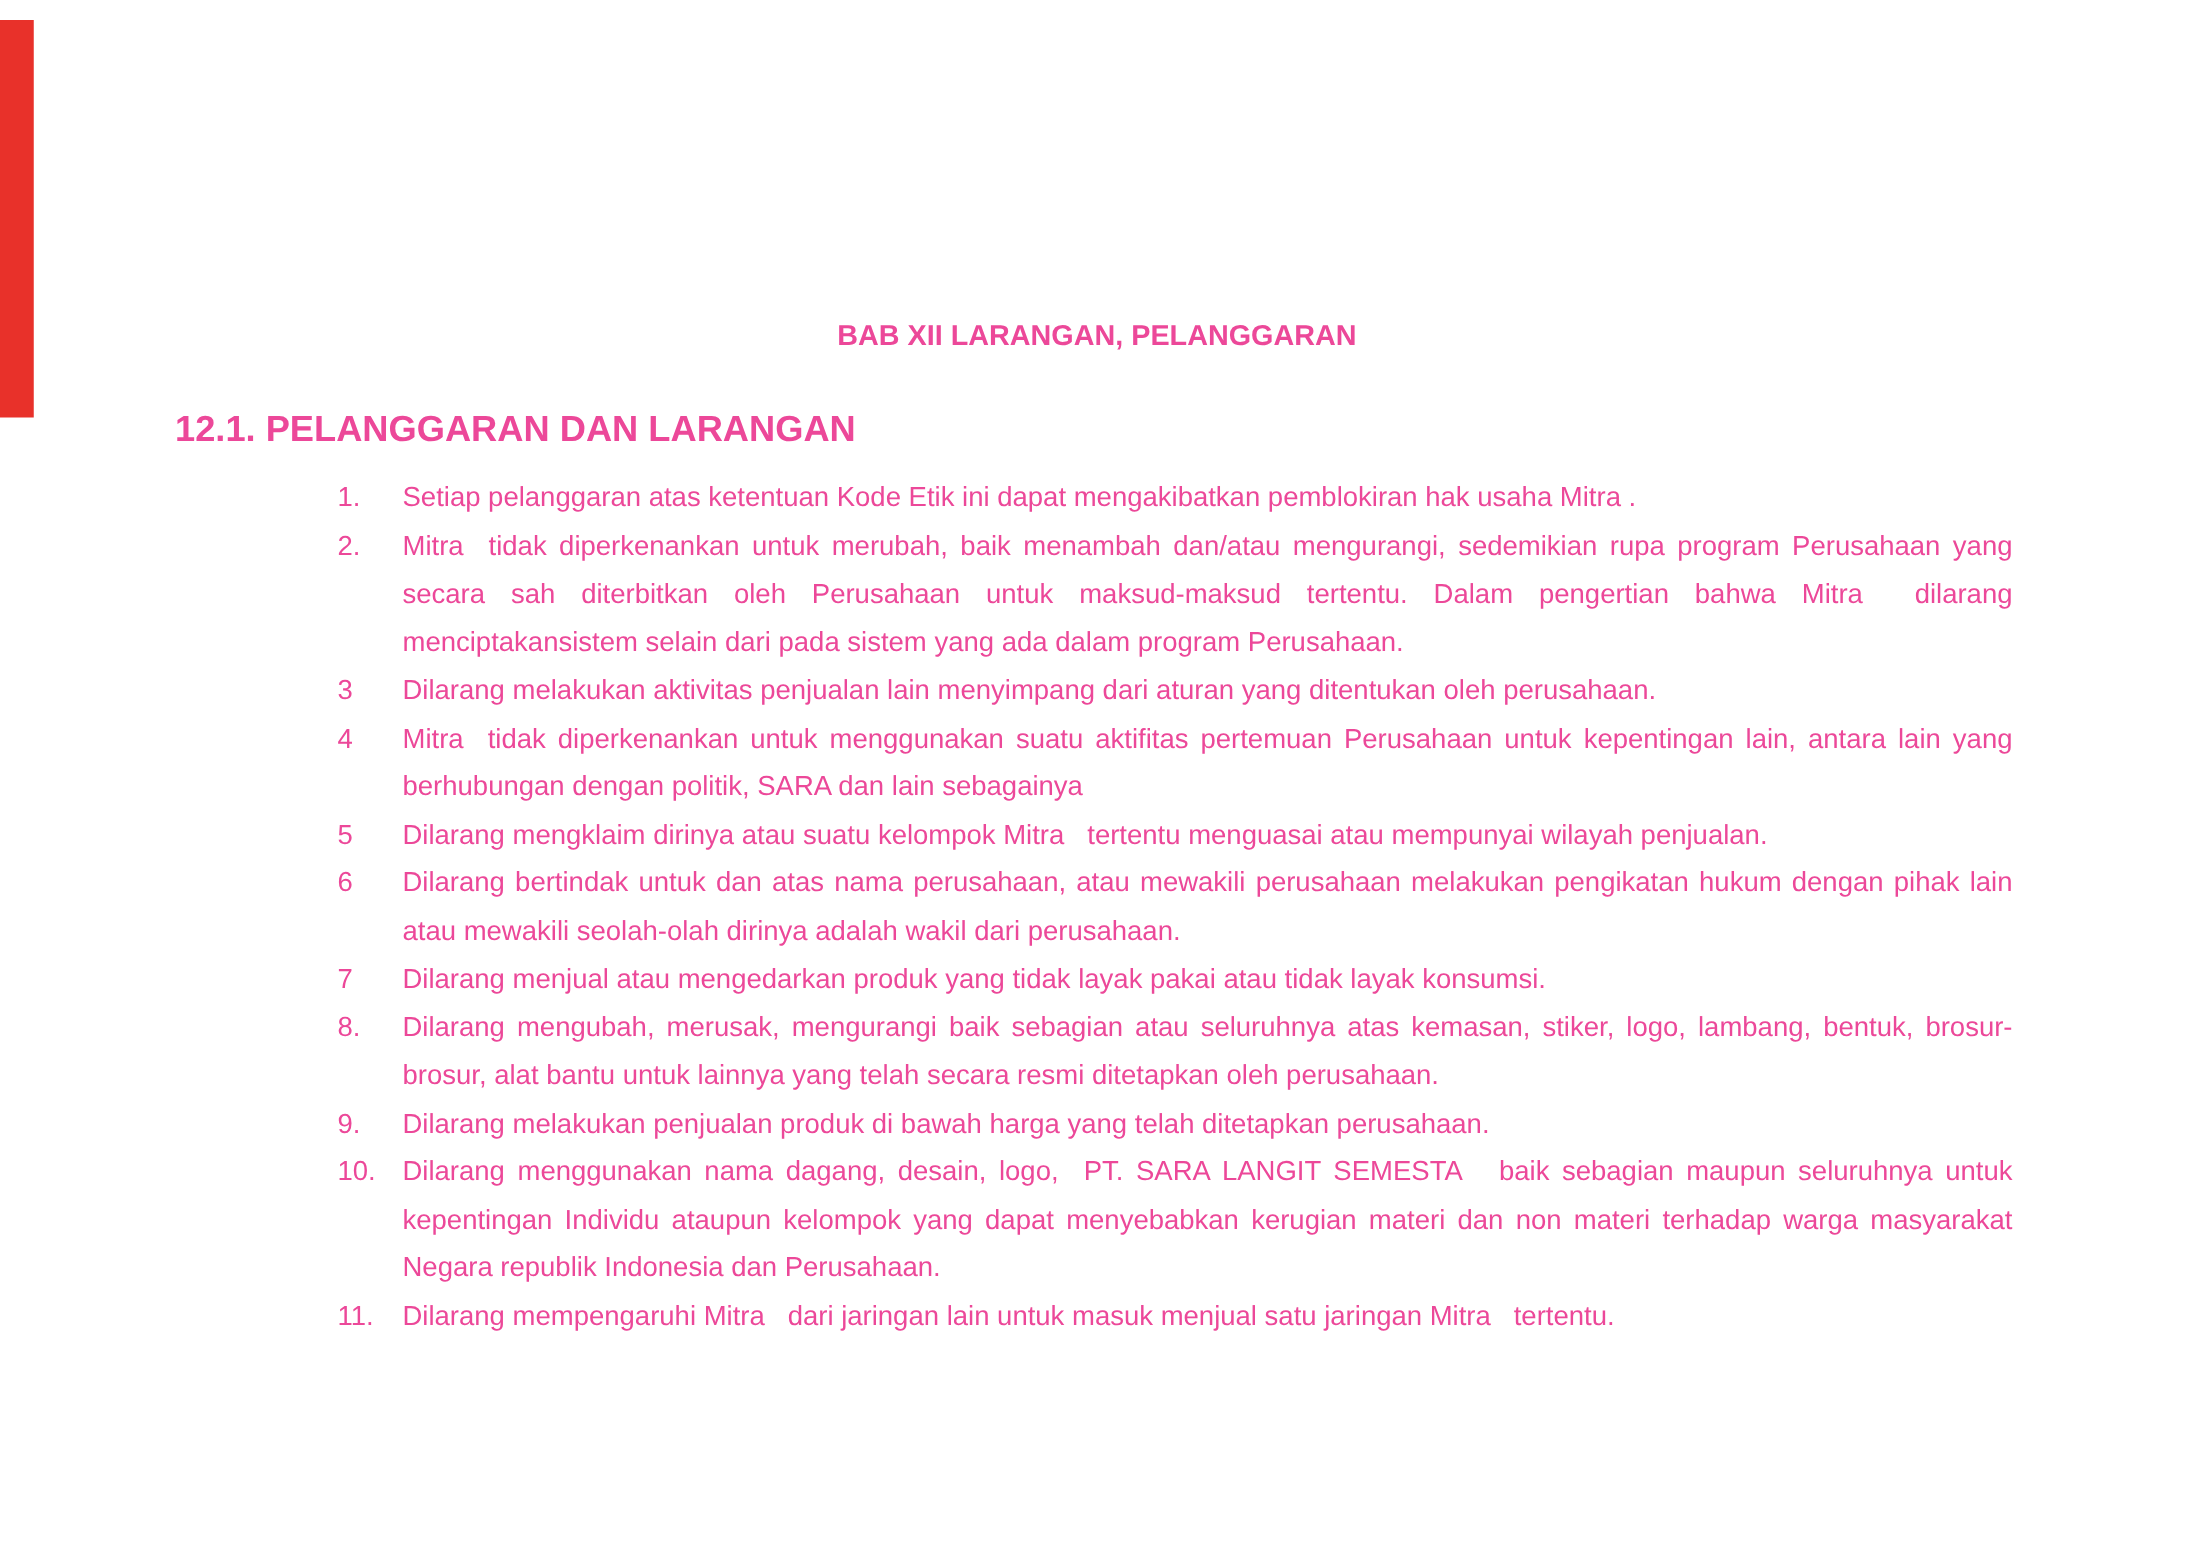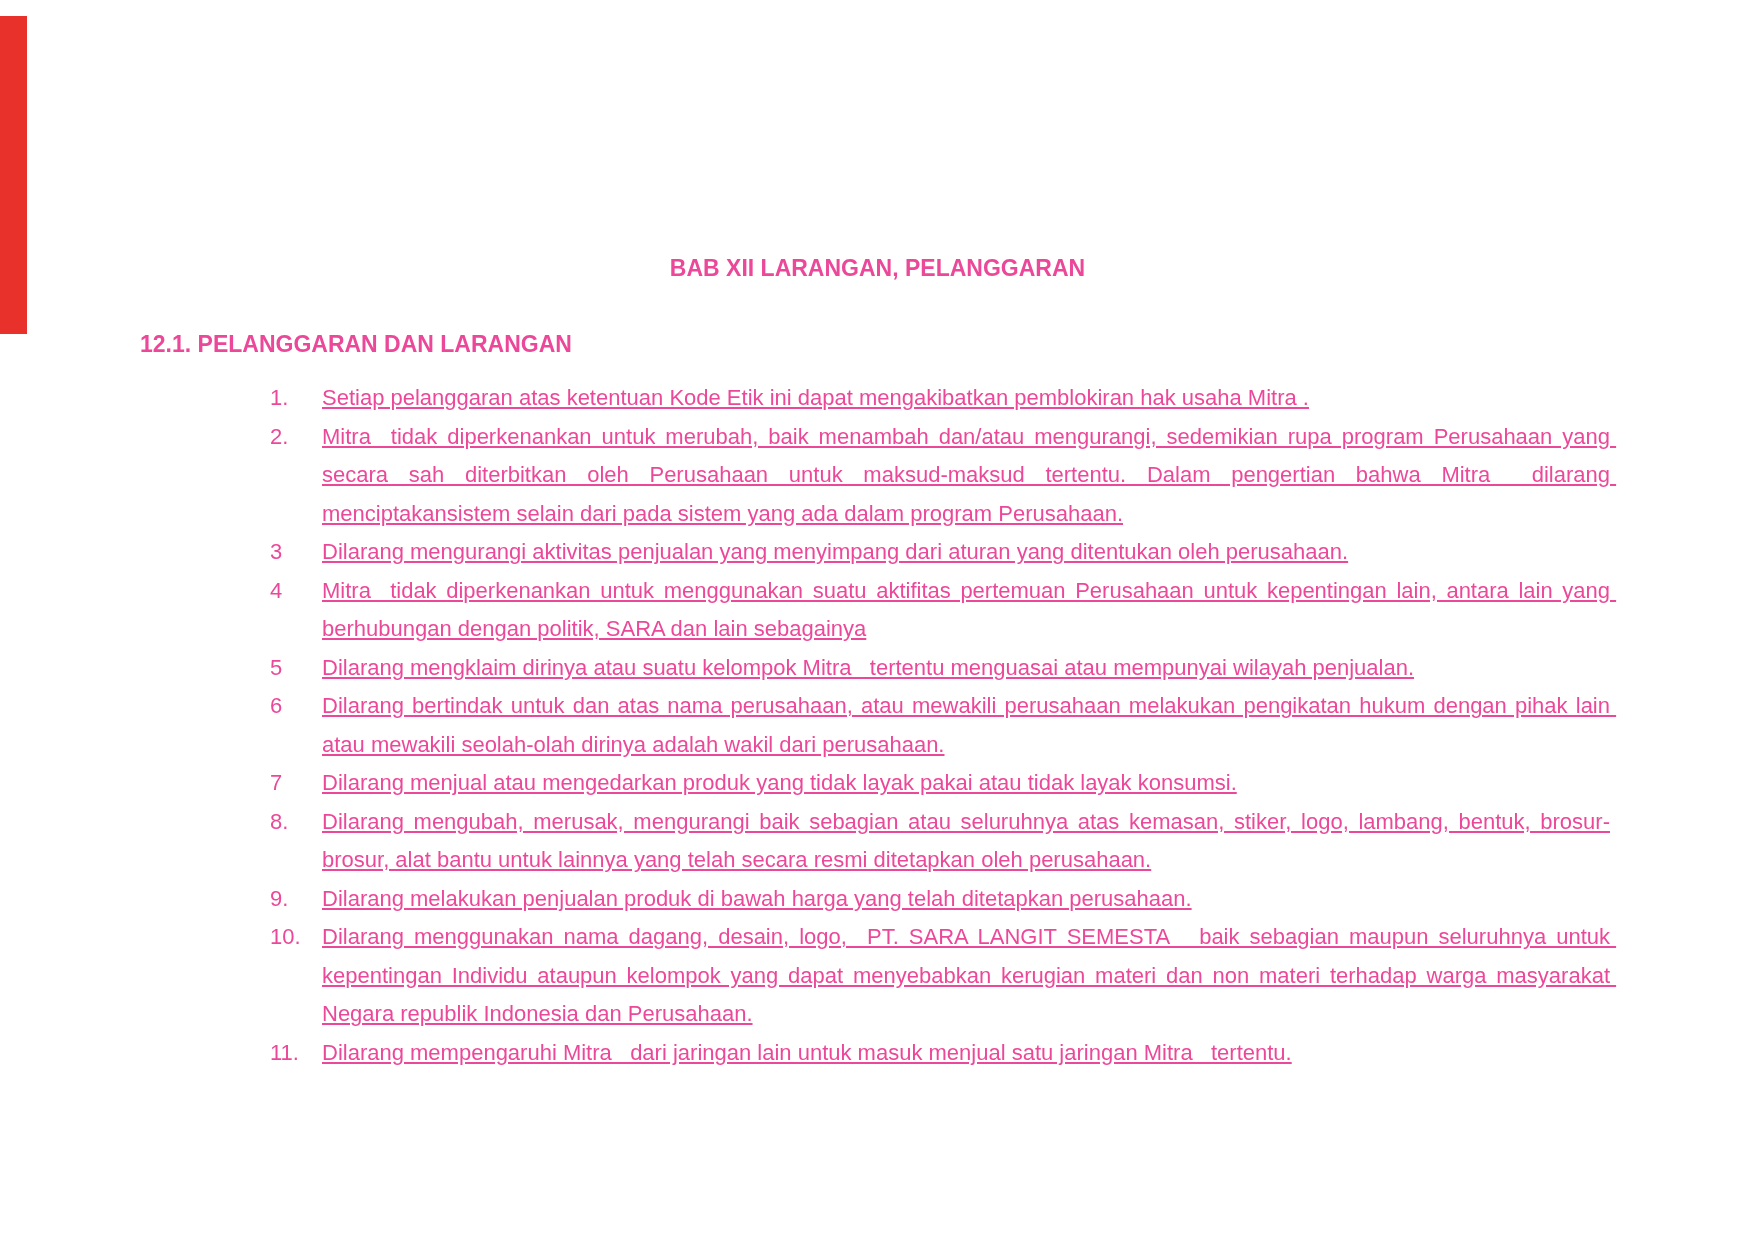--- a/index.html
+++ b/index.html
@@ -30,21 +30,21 @@
     font-weight: bold;
     font-size: 23px;
     line-height: 28px;
     white-space: pre-wrap;
   }
   .section-heading {
     position: absolute;
     top: 314px;
     left: 140px;
     font-weight: bold;
-    font-size: 23px;
+    font-size: 29px;
     line-height: 28px;
     white-space: pre-wrap;
   }
   .items {
     position: absolute;
     top: 363px;
     left: 270px;
     width: 1340px;
     font-size: 22px;
     line-height: 38.5px;
@@ -55,21 +55,20 @@
     white-space: pre;
   }
   .item .txt {
     flex: 1 1 auto;
     min-width: 0;
     text-align: justify;
   }
   .item .txt p {
     margin: 0;
     white-space: pre-wrap;
-    text-decoration: underline;
   }
 </style>
 </head>
 <body>
 
 <div class="page">
   <div class="red-bar" style="background: rgb(232, 49, 42);"></div>
 
   <div class="chapter-title">BAB XII LARANGAN, PELANGGARAN</div>
 
@@ -86,21 +85,21 @@
   <div class="item">
     <span class="num">2.</span>
     <div class="txt">
       <p>Mitra  tidak diperkenankan untuk merubah, baik menambah dan/atau mengurangi, sedemikian rupa program Perusahaan yang secara sah diterbitkan oleh Perusahaan untuk maksud-maksud tertentu. Dalam pengertian bahwa Mitra  dilarang menciptakansistem selain dari pada sistem yang ada dalam program Perusahaan.</p>
         </div>
   </div>
 
   <div class="item">
     <span class="num">3</span>
     <div class="txt">
-      <p>Dilarang mengurangi aktivitas penjualan yang menyimpang dari aturan yang ditentukan oleh perusahaan.</p>
+      <p>Dilarang melakukan aktivitas penjualan lain menyimpang dari aturan yang ditentukan oleh perusahaan.</p>
     </div>
   </div>
 
   <div class="item">
     <span class="num">4</span>
     <div class="txt">
       <p>Mitra  tidak diperkenankan untuk menggunakan suatu aktifitas pertemuan Perusahaan untuk kepentingan lain, antara lain yang berhubungan dengan politik, SARA dan lain sebagainya</p>
     </div>
   </div>
 

